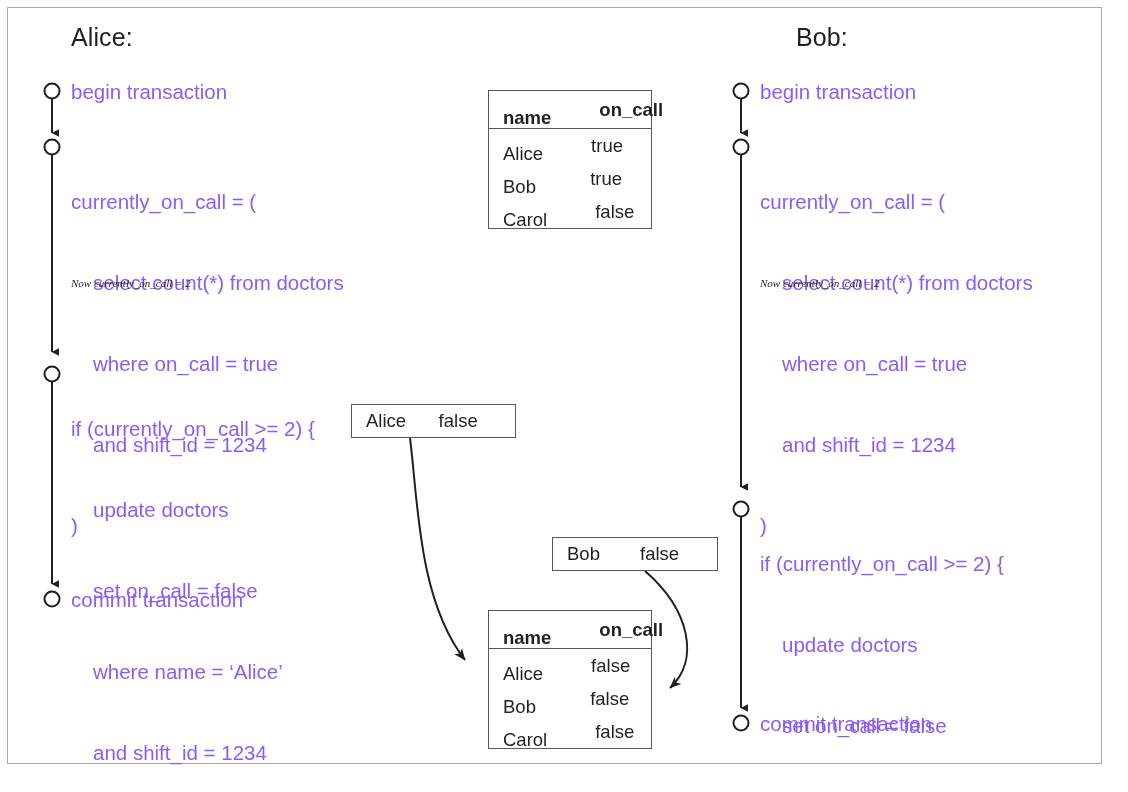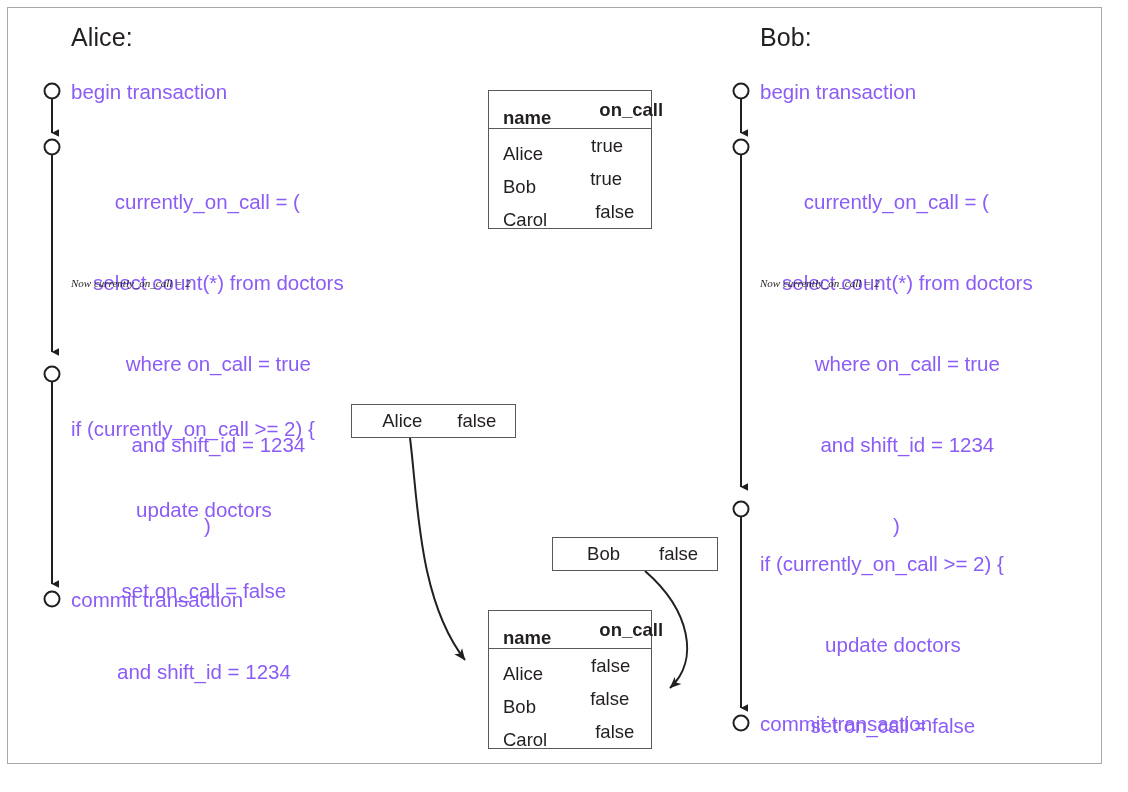--- a/index.html
+++ b/index.html
@@ -10,21 +10,20 @@
   body {
     font-family: "Liberation Sans", sans-serif;
     color: #231f20;
   }
   #figure {
     position: relative;
     width: 1128px;
     height: 792px;
     background: #ffffff;
     overflow: hidden;
-    text-align: center;
   }
   .outer-frame {
     position: absolute;
     left: 7px;
     top: 7px;
     width: 1095px;
     height: 757px;
     border: 1.5px solid #a7a9ac;
     box-sizing: border-box;
     background: #ffffff;
@@ -40,21 +39,21 @@
   
   .actor-title {
     position: absolute;
     font-size: 25px;
     font-weight: 400;
     color: #231f20;
     letter-spacing: 0.1px;
     white-space: nowrap;
   }
   #alice-title { left: 71px; top: 23px; }
-  #bob-title   { left: 760px; top: 23px; }
+  #bob-title   { left: 796px; top: 23px; }
 
   
   .step {
     position: absolute;
     font-size: 20.5px;
     line-height: 27px;
     color: #8b5cf6;
     white-space: pre;
   }
   .step .kw { font-weight: normal; }
@@ -171,20 +170,21 @@
     <div><span class="ind"></span><span class="kw">and</span><span> shift_id = 1234</span></div>
     <div><span>)</span></div>
   </div>
 
   <div class="note" style="left:71px; top:277px;">Now currently_on_call = 2</div>
 
   <div class="step" style="left:71px; top:361px;">
     <div><span>if (currently_on_call &gt;= 2) {</span></div>
     <div><span class="ind"></span><span class="kw">update</span><span> doctors</span></div>
     <div><span class="ind"></span><span class="kw">set</span><span> on_call = false</span></div>
+    <div><span class="ind"></span><span class="kw">where</span><span> name = ‘Alice’</span></div>
     <div><span class="ind"></span><span class="kw">and</span><span> shift_id = 1234</span></div>
     
   </div>
 
   <div class="step" style="left:71px; top:586px;">commit transaction</div>
 
   <div class="step" style="left:760px; top:78px;">begin transaction</div>
 
   <div class="step" style="left:760px; top:134px;">
     <div><span>currently_on_call = (</span></div>

